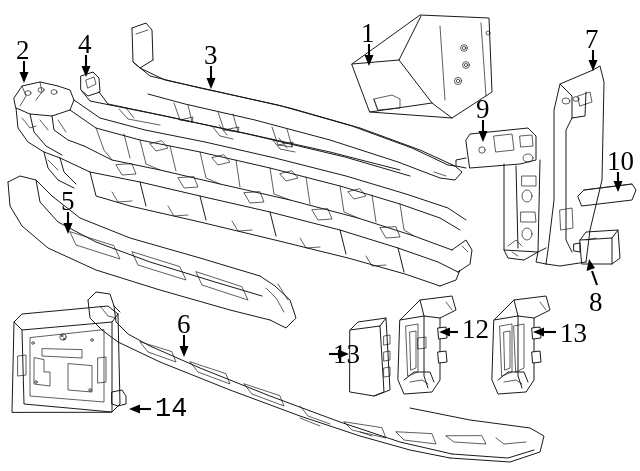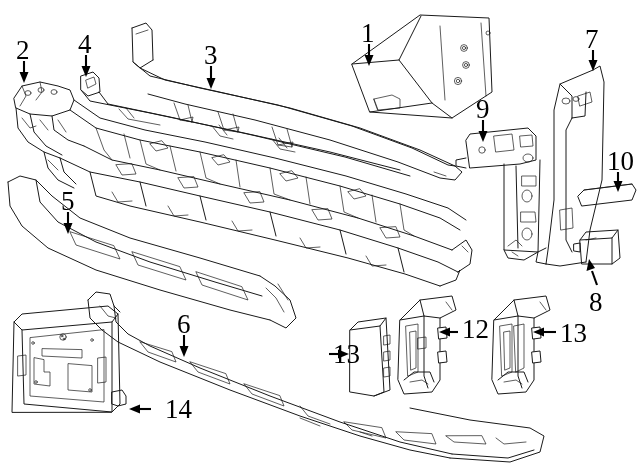--- a/index.html
+++ b/index.html
@@ -370,15 +370,15 @@
   <div class="callout-num" style="left:78px; top:31px;">4</div>
   <div class="callout-num" style="left:61px; top:188px;">5</div>
   <div class="callout-num" style="left:177px; top:311px;">6</div>
   <div class="callout-num" style="left:585px; top:26px;">7</div>
   <div class="callout-num" style="left:589px; top:289px;">8</div>
   <div class="callout-num" style="left:476px; top:96px;">9</div>
   <div class="callout-num" style="left:607px; top:148px;">10</div>
   <div class="callout-num" style="left:560px; top:320px;">13</div>
   <div class="callout-num" style="left:462px; top:316px;font-family:Liberation Serif, serif;">12</div>
   <div class="callout-num" style="left:301px; top:341px;margin-left:32px;">13</div>
-  <div class="callout-num" style="left:165px; top:396px;">14</div>
+  <div class="callout-num" style="left:155px; top:396px;font-family:Liberation Mono, monospace;">14</div>
 
 </div>
 
 </body></html>

